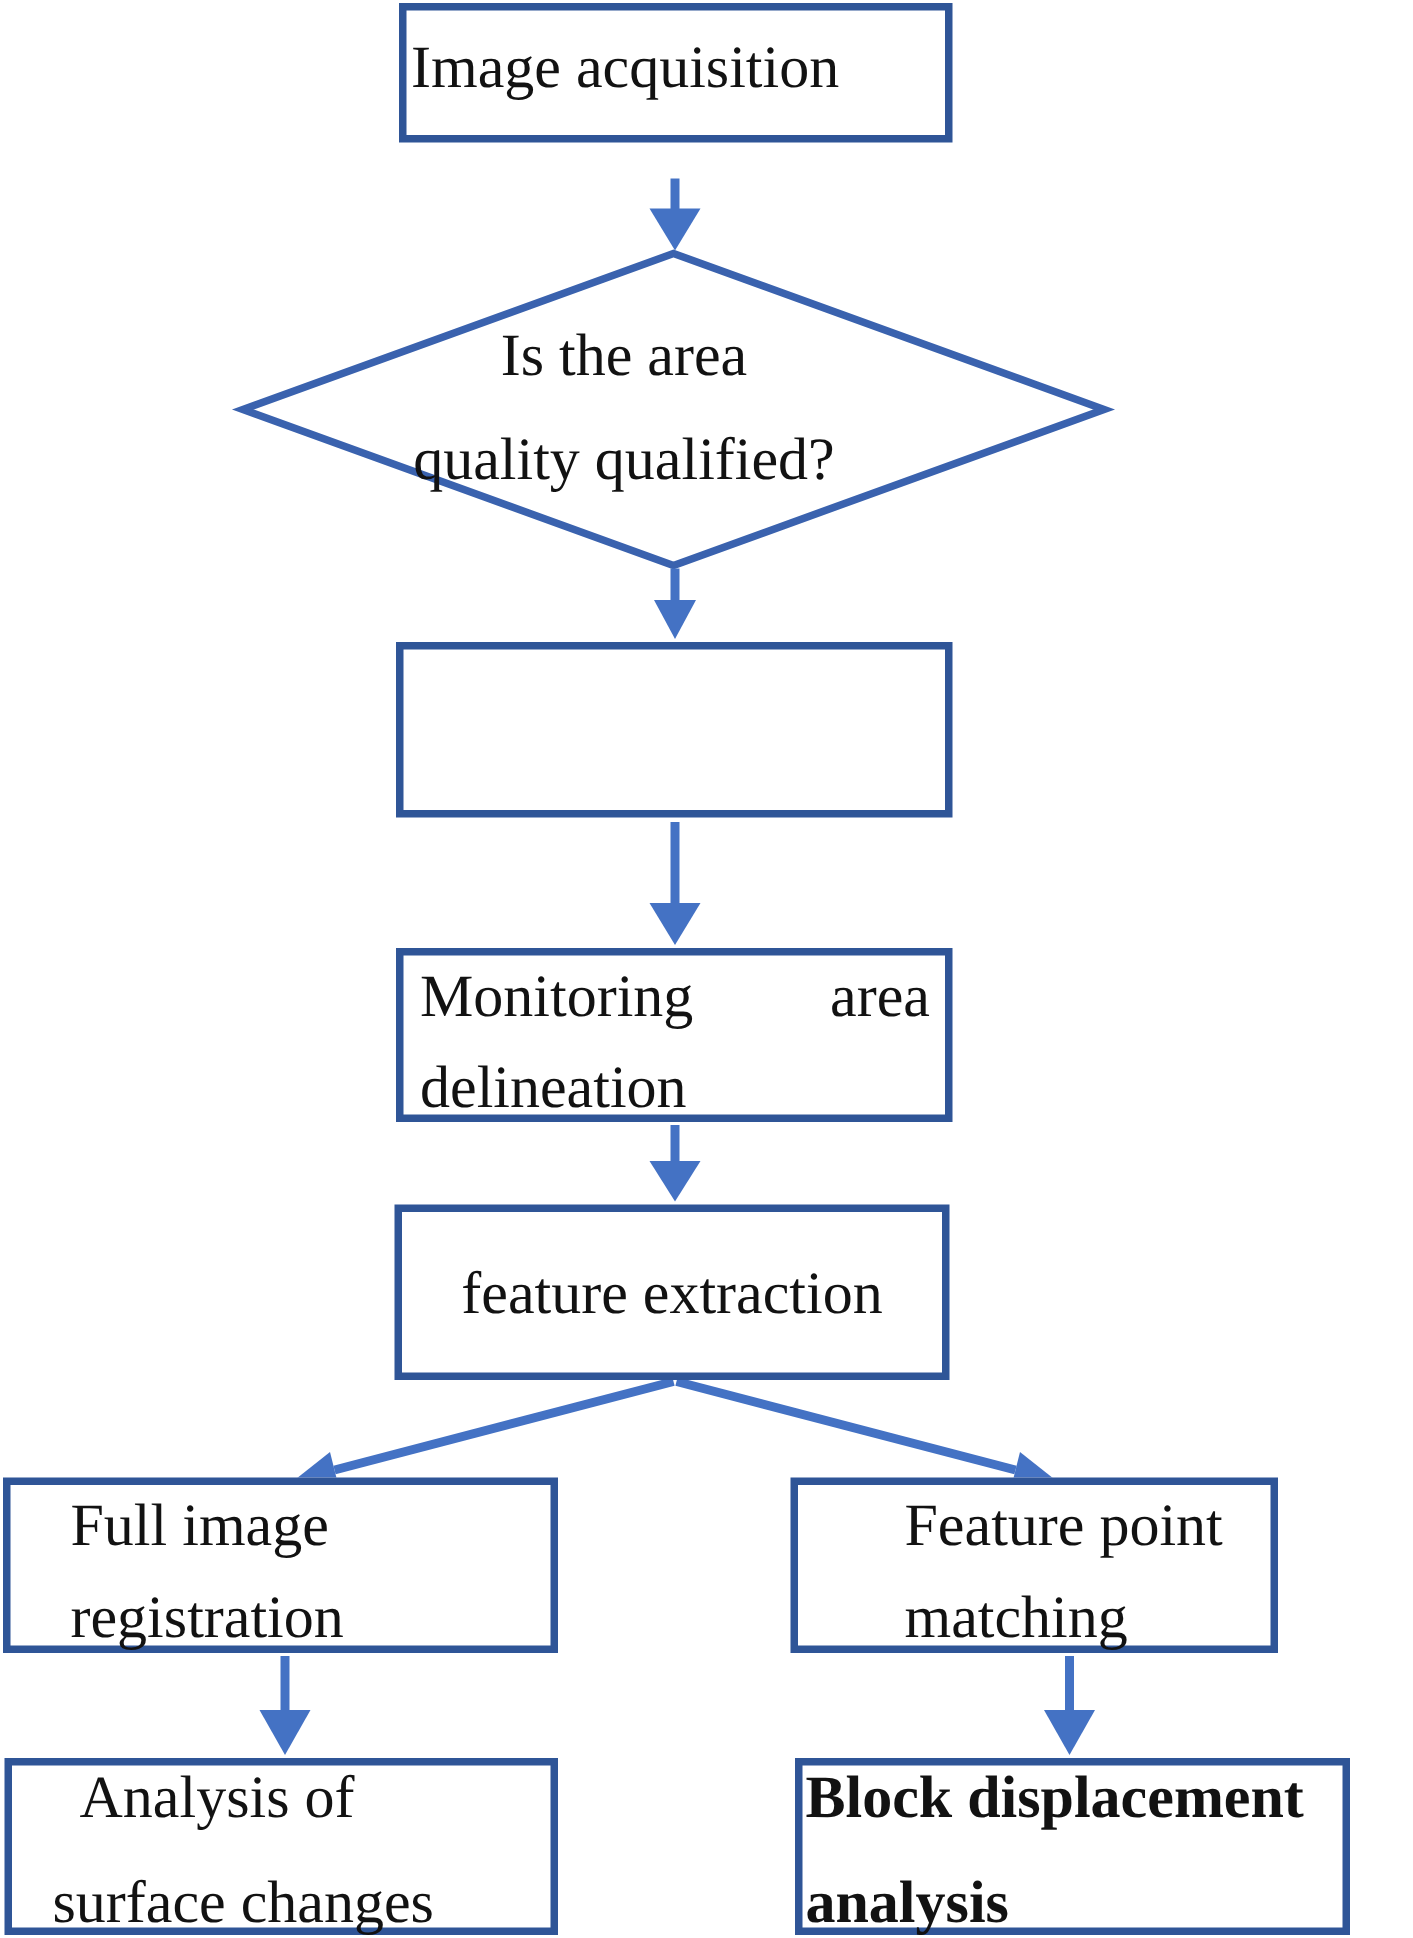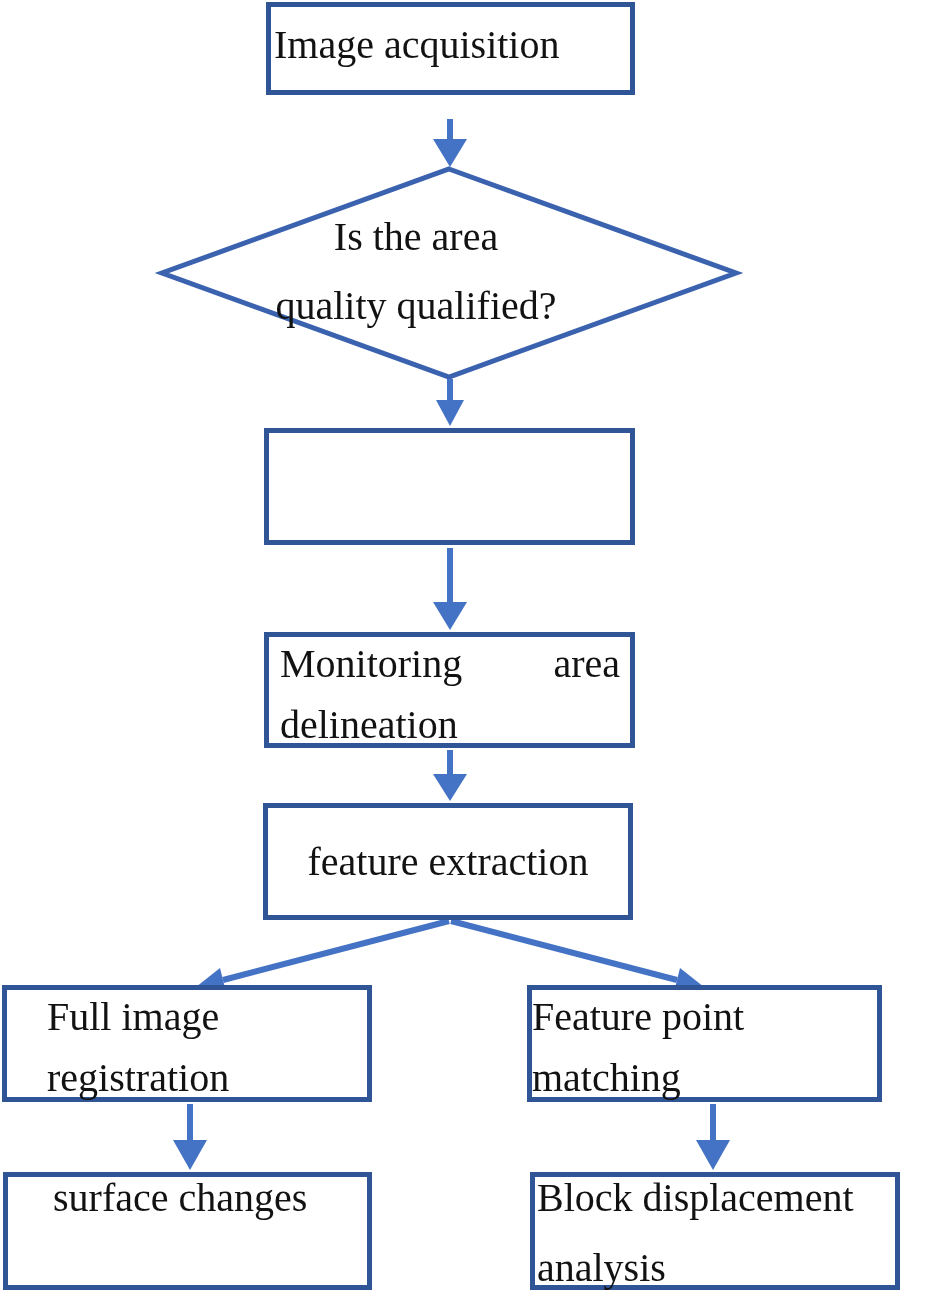--- a/index.html
+++ b/index.html
@@ -27,24 +27,24 @@
   .node .ln:first-child{margin-top:-4px;}
   .row3 .ln{line-height:70px;}
   .row3 .ln:first-child{margin-top:-14px;}
 
   .b1{left:266px;top:2px;width:369px;height:93px;display:flex;align-items:center;padding-left:3px;padding-bottom:8px;}
   .b2{left:264px;top:428px;width:371px;height:117px;padding-left:68px;}
   .b3{left:264px;top:632px;width:371px;height:116px;padding-left:11px;padding-right:10px;}
   .b3 .justify{display:flex;justify-content:space-between;}
   .b4{left:263px;top:803px;width:370px;height:117px;display:flex;align-items:center;justify-content:center;text-align:center;}
   .b5{left:2px;top:985px;width:370px;height:117px;padding-left:40px;}
-  .b6{left:527px;top:985px;width:355px;height:117px;font-family:Liberation Serif, serif;}
+  .b6{left:527px;top:985px;width:325px;height:117px;padding-left:71px;font-family:Liberation Serif, serif;}
   .b7{left:3px;top:1172px;width:369px;height:118px;padding-left:27px;}
   .b7 .ln:first-child{margin-left:18px;}
-  .b8{left:530px;top:1172px;width:370px;height:118px;padding-left:2px;}
+  .b8{left:530px;top:1172px;width:370px;height:118px;padding-left:2px;font-weight:bold;}
 
   .diamond-label{
     position:absolute;z-index:2;
     left:131px;top:202px;width:570px;
     text-align:center;line-height:69px;
   }
   .edge-label{
     position:absolute;z-index:2;
     left:528px;top:565px;
     line-height:40px;white-space:nowrap;
@@ -129,20 +129,21 @@
     <div class="ln">Full image</div>
     <div class="ln">registration</div>
   </div>
 
   <div class="node b6">
     <div class="ln">Feature point</div>
     <div class="ln">matching</div>
   </div>
 
   <div class="node b7 row3">
+    <div class="ln">Analysis of</div>
     <div class="ln">surface changes</div>
   </div>
 
   <div class="node b8 row3">
     <div class="ln">Block displacement</div>
     <div class="ln">analysis</div>
   </div>
 
 </div>
 

